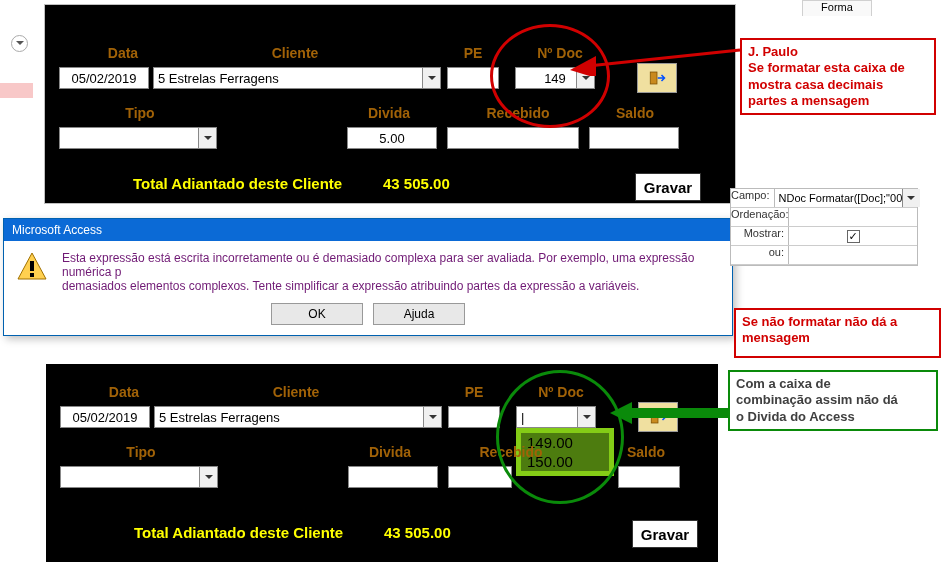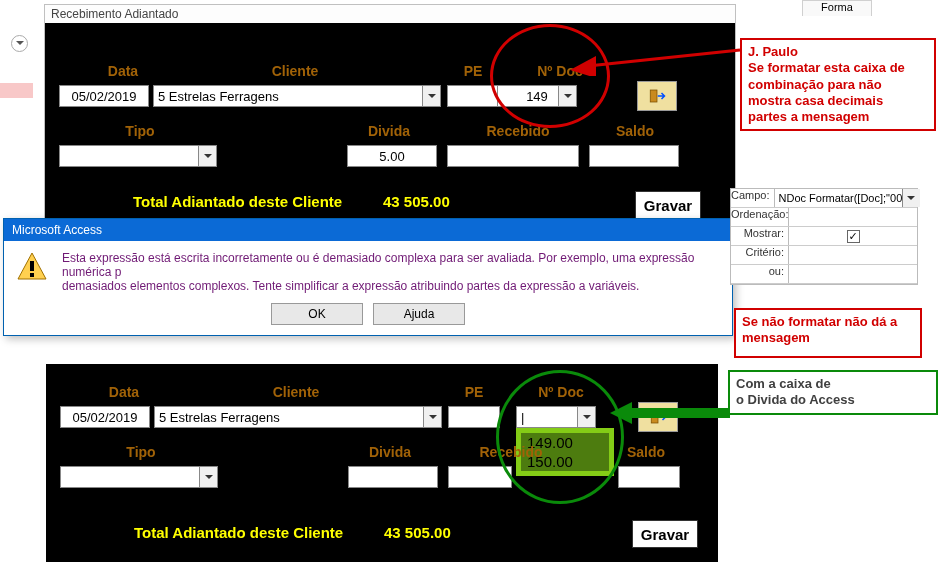--- a/index.html
+++ b/index.html
@@ -189,35 +189,34 @@
   .dropdown-list div { padding: 1px 6px; }
 </style>
 </head>
 <body>
 
 <div class="circle-dropdown"></div>
 <div class="pink-stripe"></div>
 <div class="format-tab">Forma</div>
 
 <div class="window" style="left:44px; top:4px; width:692px;">
-  <div class="win-title">Recebimento Adiantado</div>
   <div class="black-panel" style="height:198px;">
 
     <span class="lbl" style="left:38px; top:40px; width:80px;">Data</span>
     <span class="lbl" style="left:190px; top:40px; width:120px;">Cliente</span>
     <span class="lbl" style="left:408px; top:40px; width:40px;">PE</span>
     <span class="lbl" style="left:480px; top:40px; width:70px;">Nº Doc</span>
 
     <div class="fld" style="left:14px; top:62px; width:90px; text-align:center; justify-content:center;">05/02/2019</div>
     <div class="fld" style="left:108px; top:62px; width:288px;">
       <span>5 Estrelas Ferragens</span>
       <div class="combo-btn"></div>
     </div>
     <div class="fld" style="left:402px; top:62px; width:52px;"></div>
-    <div class="fld" style="left:452px; top:62px; width:80px;">
+    <div class="fld" style="left:470px; top:62px; width:80px;">
       <span style="margin:0 auto;">149</span>
       <div class="combo-btn"></div>
     </div>
     <div class="icon-btn" style="left:592px; top:58px; width:40px; height:30px;">
       <svg viewBox="0 0 24 24">
         <rect x="3" y="4" width="9" height="16" fill="#c98a1e" stroke="#7a4e00"></rect>
         <path d="M13 12 L22 12 M18 8 L22 12 L18 16" fill="none" stroke="#0050ff" stroke-width="2"></path>
       </svg>
     </div>
 
@@ -236,21 +235,20 @@
 
     <span class="total-line" style="left:88px; top:170px;">Total Adiantado deste Cliente</span>
     <span class="total-line" style="left:338px; top:170px;">43 505.00</span>
     <div class="gravar-btn" style="left:590px; top:168px; width:66px; height:28px;">Gravar</div>
   </div>
 </div>
 
 <div class="annot-box red" style="left:740px; top:38px; width:196px;">
   <div>J. Paulo</div>
   <div>Se formatar esta caixa de</div>
-  <div>combinação para não</div>
   <div>mostra casa decimais</div>
   <div>partes a mensagem</div>
 </div>
 
 <div class="ellipse" style="left:490px; top:24px; width:120px; height:104px; border-color:#d10000;"></div>
 
 <svg style="position:absolute; left:570px; top:36px; width:175px; height:40px;">
   <line x1="170" y1="14" x2="18" y2="30" stroke="#d10000" stroke-width="3"></line>
   <polygon points="0,34 26,20 26,42" fill="#d10000"></polygon>
 </svg>
@@ -286,30 +284,26 @@
       <div class="qlab">Ordenação:</div>
       <div class="qcell"></div>
     </div>
   <div class="qrow">
     <div class="qlab">Mostrar:</div>
     <div class="qcell" style="justify-content:center;">
       <div class="checkbox-mark"></div>
     </div>
   </div>
   <div class="qrow">
-      <div class="qlab">Critério:</div>
-      <div class="qcell"></div>
-    </div>
-  <div class="qrow">
       <div class="qlab">ou:</div>
       <div class="qcell"></div>
     </div>
 </div>
 
-<div class="annot-box red" style="left:734px; top:308px; width:188px; height:50px;">
+<div class="annot-box red" style="left:734px; top:308px; width:207px; height:50px;">
   <div>Se não formatar não dá a</div>
   <div>mensagem</div>
 </div>
 
 <div class="window" style="left:46px; top:364px; width:672px; border:none;">
   <div class="black-panel" style="height:198px;">
     <span class="lbl" style="left:38px; top:20px; width:80px;">Data</span>
     <span class="lbl" style="left:190px; top:20px; width:120px;">Cliente</span>
     <span class="lbl" style="left:408px; top:20px; width:40px;">PE</span>
     <span class="lbl" style="left:480px; top:20px; width:70px;">Nº Doc</span>
@@ -349,20 +343,21 @@
     <div class="fld" style="left:572px; top:102px; width:62px;"></div>
 
     <span class="total-line" style="left:88px; top:160px;">Total Adiantado deste Cliente</span>
     <span class="total-line" style="left:338px; top:160px;">43 505.00</span>
     <div class="gravar-btn" style="left:586px; top:156px; width:66px; height:28px;">Gravar</div>
   </div>
 </div>
 
 <div class="annot-box green" style="left:728px; top:370px; width:210px;">
   <div>Com a caixa de</div>
+  <div>combinação assim não dá</div>
   <div>o Divida do Access</div>
 </div>
 
 <div class="ellipse" style="left:496px; top:370px; width:128px; height:134px; border-color:#0a8a0a;"></div>
 
 <svg style="position:absolute; left:610px; top:400px; width:122px; height:28px;">
   <rect x="14" y="8" width="106" height="10" fill="#0a8a0a"></rect>
   <polygon points="0,13 22,2 22,24" fill="#0a8a0a"></polygon>
 </svg>
 

